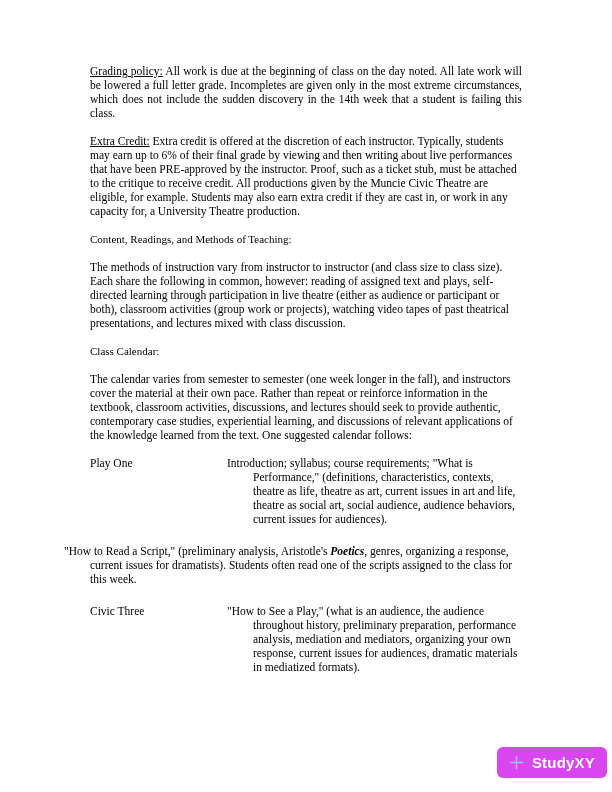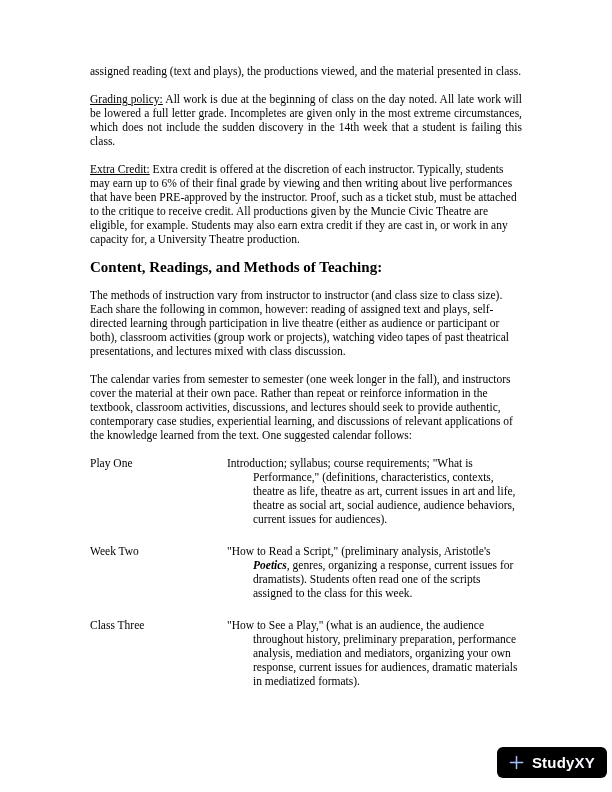--- a/index.html
+++ b/index.html
@@ -21,22 +21,22 @@
     top: 64px;
     left: 90px;
     width: 432px;
     font-size: 11.5px;
     line-height: 14px;
   }
   .para { margin-bottom: 14px; }
   .justify { text-align: justify; }
   .underline { text-decoration: underline; }
   .heading {
-    font-weight: bold;
-    font-size: 15px;
+    font-weight: normal;
+    font-size: 11px;
     margin-bottom: 14px;
   }
   .weeks { margin-top: 10px; }
   .week-row {
     display: flex;
     margin-bottom: 18px;
   }
   .week-label {
     width: 163px;
     flex-shrink: 0;
@@ -56,21 +56,21 @@
   }
   .brand-badge {
     position: absolute;
     right: 5px;
     bottom: 14px;
     height: 31px;
     display: flex;
     align-items: center;
     gap: 8px;
     padding: 0 12px;
-    background: #000000;
+    background: #d946ef;
     border-radius: 6px;
     cursor: pointer;
     margin-top: 40px;
   }
   .brand-plus {
     width: 15px;
     height: 15px;
     display: block;
   }
   .brand-text {
@@ -81,47 +81,46 @@
     letter-spacing: 0.2px;
   }
   .brand-xy { color: #f5f6ff; }
 </style>
 </head>
 <body>
 
 <div class="page">
   <div class="content">
 
-    <p class="para">assigned reading (text and plays), the productions viewed, and the material presented in class.</p>
 
     <p class="para justify"><span class="underline">Grading policy:</span><span> All work is due at the beginning of class on the day noted. All late work will be lowered a full letter grade. Incompletes are given only in the most extreme circumstances, which does not include the sudden discovery in the 14th week that a student is failing this class.</span></p>
 
     <p class="para"><span class="underline">Extra Credit:</span><span> Extra credit is offered at the discretion of each instructor. Typically, students may earn up to 6% of their final grade by viewing and then writing about live performances that have been PRE-approved by the instructor. Proof, such as a ticket stub, must be attached to the critique to receive credit. All productions given by the Muncie Civic Theatre are eligible, for example. Students may also earn extra credit if they are cast in, or work in any capacity for, a University Theatre production.</span></p>
 
     <div class="heading">Content, Readings, and Methods of Teaching:</div>
 
     <p class="para">The methods of instruction vary from instructor to instructor (and class size to class size). Each share the following in common, however: reading of assigned text and plays, self-directed learning through participation in live theatre (either as audience or participant or both), classroom activities (group work or projects), watching video tapes of past theatrical presentations, and lectures mixed with class discussion.</p>
 
+    <div class="heading">Class Calendar:</div>
 
     <p class="para">The calendar varies from semester to semester (one week longer in the fall), and instructors cover the material at their own pace. Rather than repeat or reinforce information in the textbook, classroom activities, discussions, and lectures should seek to provide authentic, contemporary case studies, experiential learning, and discussions of relevant applications of the knowledge learned from the text. One suggested calendar follows:</p>
 
     <div class="weeks">
 
       <div class="week-row">
         <div class="week-label">Play One</div>
         <div class="week-desc"><span>Introduction; syllabus; course requirements; "What is Performance," (definitions, characteristics, contexts, theatre as life, theatre as art, current issues in art and life, theatre as social art, social audience, audience behaviors, current issues for audiences).</span><span class="italic"></span><span></span></div>
       </div>
 
       <div class="week-row">
-        <div class="week-label">Week Two</div>
         <div class="week-desc"><span>"How to Read a Script," (preliminary analysis, Aristotle's </span><span class="italic">Poetics</span><span>, genres, organizing a response, current issues for dramatists). Students often read one of the scripts assigned to the class for this week.</span></div>
       </div>
 
       <div class="week-row">
-        <div class="week-label">Class Three</div>
+        <div class="week-label">Civic Three</div>
         <div class="week-desc"><span>"How to See a Play," (what is an audience, the audience throughout history, preliminary preparation, performance analysis, mediation and mediators, organizing your own response, current issues for audiences, dramatic materials in mediatized formats).</span><span class="italic"></span><span></span></div>
       </div>
 
     </div>
   </div>
 
 
   <div class="brand-badge">
     <svg class="brand-plus" viewBox="0 0 16 16" xmlns="http://www.w3.org/2000/svg">
       <defs>

